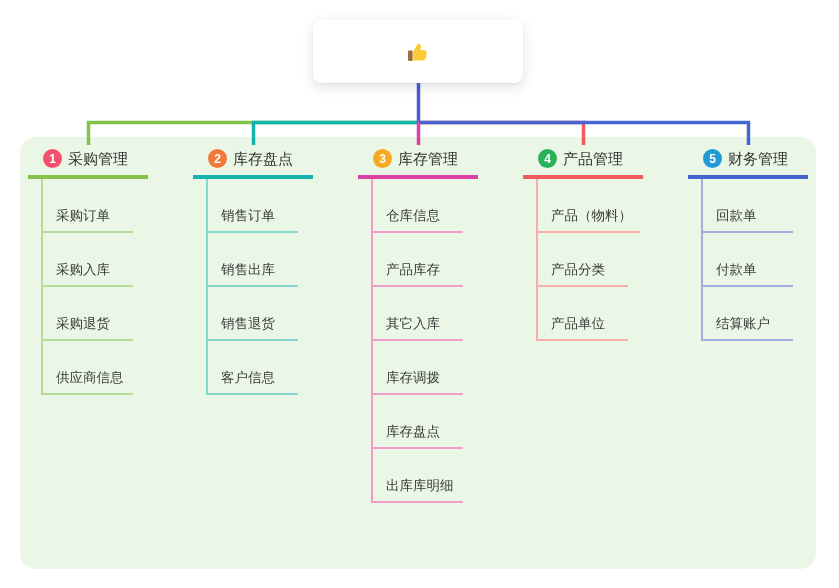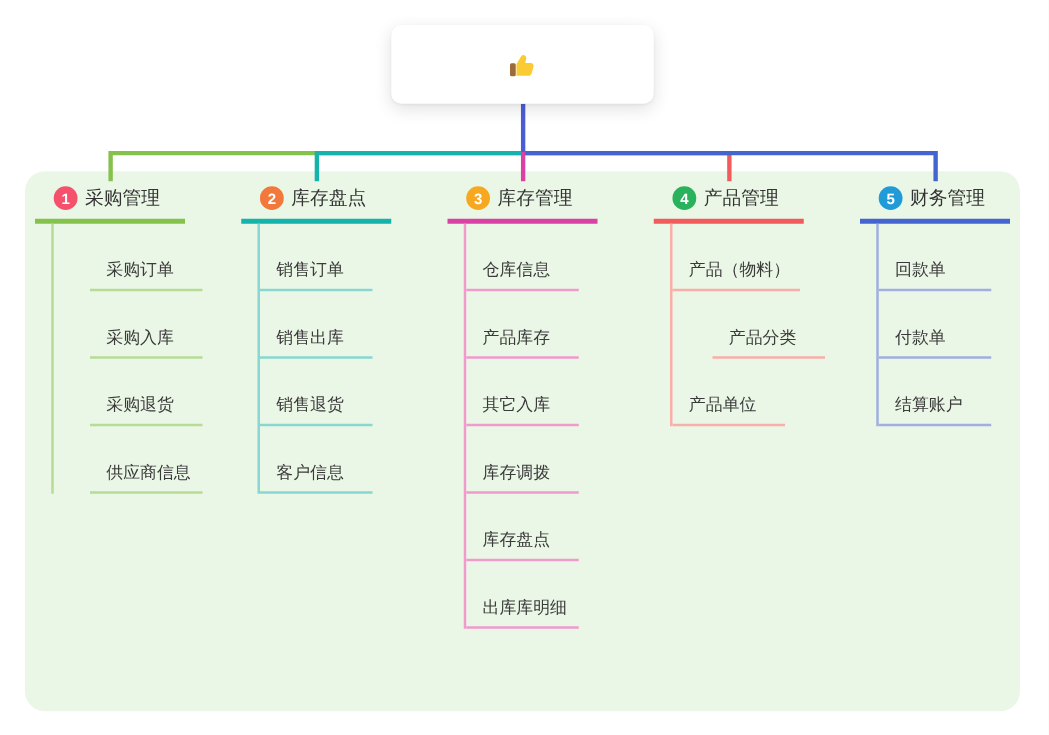--- a/index.html
+++ b/index.html
@@ -67,21 +67,21 @@
     </svg>
   </span>
 </div>
 
 <div class="branches">
   <div class="branch" style="left: 28px;">
     <div class="topic" style="border-bottom-color: rgb(133, 194, 76);">
       <span class="badge" style="background: rgb(245, 81, 108);">1</span>
       <span class="topic-label">采购管理</span>
     </div>
-    <div class="children" style="border-left-color: rgb(183, 220, 149); padding-left: 29px;">
+    <div class="children" style="border-left-color: rgb(183, 220, 149);">
         <div class="child" style="border-bottom-color: rgb(183, 220, 149);">采购订单</div>
         <div class="child" style="border-bottom-color: rgb(183, 220, 149);">采购入库</div>
         <div class="child" style="border-bottom-color: rgb(183, 220, 149);">采购退货</div>
         <div class="child" style="border-bottom-color: rgb(183, 220, 149);">供应商信息</div>
       </div>
   </div>
 
   <div class="branch" style="left: 193px;">
     <div class="topic" style="border-bottom-color: rgb(20, 179, 171);">
       <span class="badge" style="background: rgb(242, 121, 59);">2</span>
@@ -110,21 +110,21 @@
       </div>
   </div>
 
   <div class="branch" style="left: 523px;">
     <div class="topic" style="border-bottom-color: rgb(242, 91, 91);">
       <span class="badge" style="background: rgb(42, 177, 92);">4</span>
       <span class="topic-label">产品管理</span>
     </div>
     <div class="children" style="border-left-color: rgb(248, 174, 169);">
         <div class="child" style="border-bottom-color: rgb(248, 174, 169);">产品（物料）</div>
-        <div class="child" style="border-bottom-color: rgb(248, 174, 169); margin-left: 32px;">产品分类</div>
+        <div class="child" style="border-bottom-color: rgb(248, 174, 169);">产品分类</div>
         <div class="child" style="border-bottom-color: rgb(248, 174, 169);">产品单位</div>
       </div>
   </div>
 
   <div class="branch" style="left: 688px;">
     <div class="topic" style="border-bottom-color: rgb(68, 101, 207);">
       <span class="badge" style="background: rgb(33, 155, 216);">5</span>
       <span class="topic-label">财务管理</span>
     </div>
     <div class="children" style="border-left-color: rgb(160, 175, 223);">

